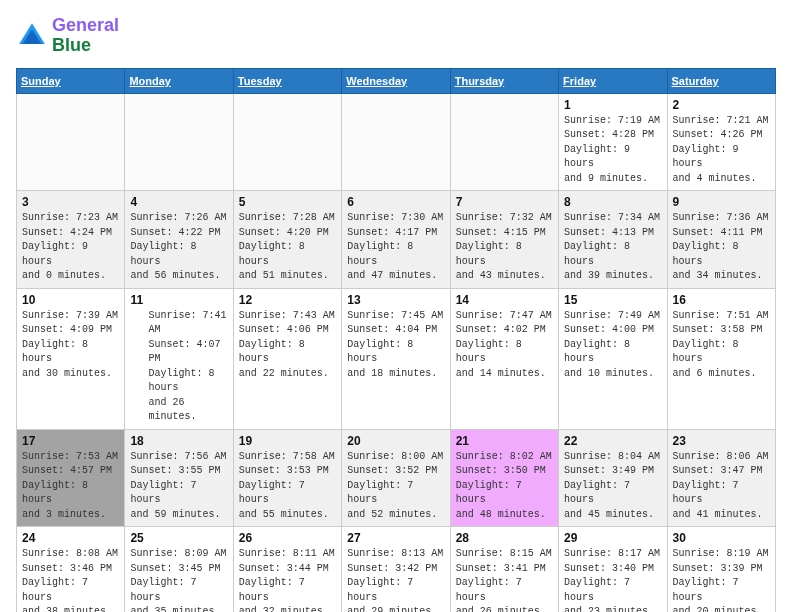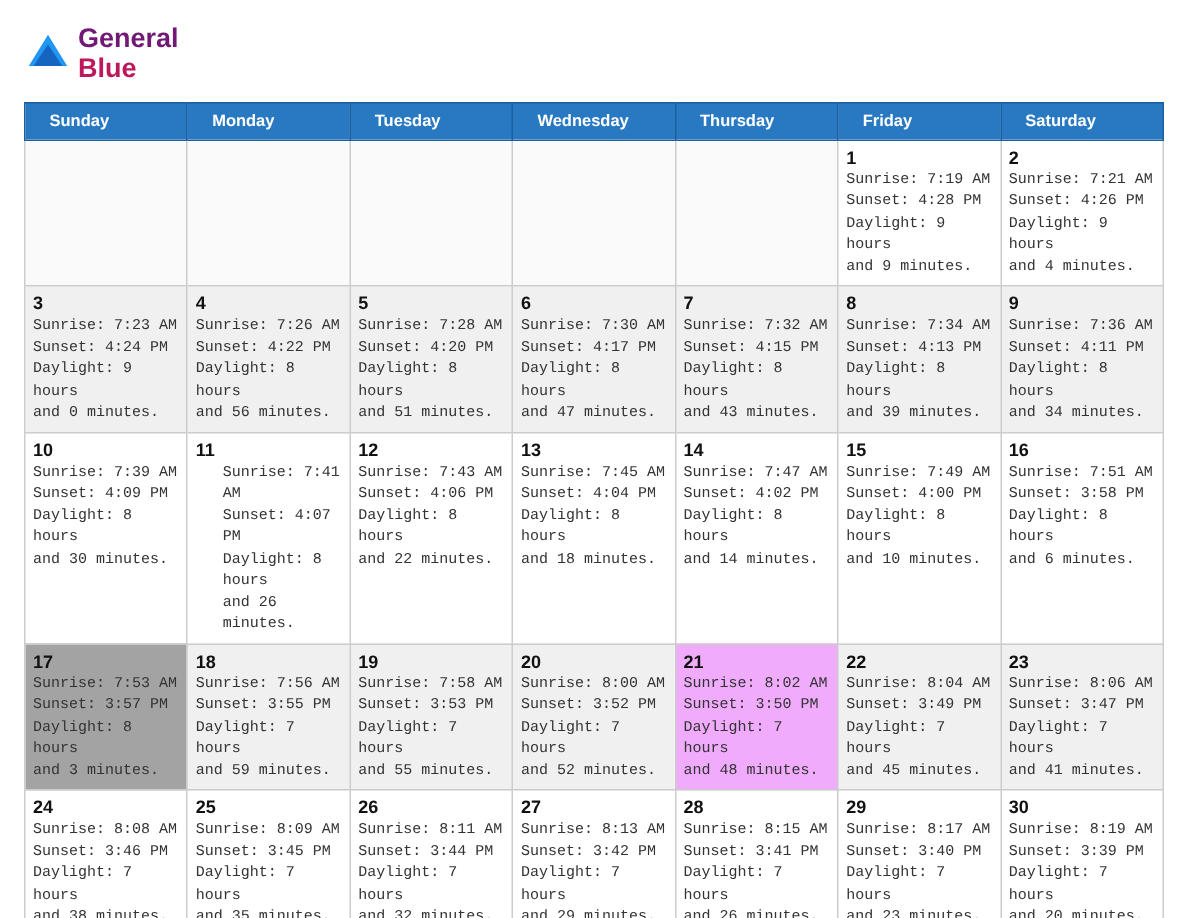--- a/index.html
+++ b/index.html
@@ -20,21 +20,21 @@
       display: flex;
       align-items: center;
       gap: 4px;
     }
     .logo-text {
       font-size: 18px;
       font-weight: bold;
       color: #1a1a1a;
       line-height: 1.1;
     }
-    .logo-text span { color: #701a75; }
+    .logo-text span { color: #8b5cf6; }
     .logo-icon {
       width: 32px;
       height: 32px;
     }
     .title-block { text-align: right; }
     .month-title {
       font-size: 32px;
       font-weight: 300;
       color: #222;
     }
@@ -43,25 +43,26 @@
       color: #555;
     }
     .calendar {
       width: 100%;
       border-collapse: collapse;
       font-size: 10.5px;
     }
     .calendar th {
       background: #2979C2;
       color: #fff;
-      padding: 6px 16px;
+      padding: 6px 4px;
       text-align: left;
       font-weight: 600;
       font-size: 11px;
       border: 1px solid #1a5fa0;
+      text-decoration: underline;
     }
     .calendar td {
       border: 1px solid #ccc;
       vertical-align: top;
       padding: 4px 5px;
       width: 108px;
       min-height: 80px;
       background: #fff;
     }
     .calendar tr:nth-child(even) td { background: #f5f5f5; }
@@ -83,21 +84,21 @@
 <body>
 
 <div class="header">
   <div class="logo">
     <svg class="logo-icon" viewBox="0 0 40 40">
       <polygon points="20,4 36,30 4,30" fill="#2196F3"></polygon>
       <polygon points="20,12 32,30 8,30" fill="#1565C0"></polygon>
     </svg>
     <div class="logo-text">
       <div><span>General</span></div>
-      <div style="color:#be185d;">Blue</div>
+      <div style="color:#15803d;">Blue</div>
     </div>
   </div>
   <div class="title-block">
     <div class="month-title"></div>
     <div class="location"></div>
   </div>
 </div>
 
 <table class="calendar">
   <thead>
@@ -232,21 +233,21 @@
           <div class="day-info" style="white-space: pre-line;">Sunrise: 7:51 AM
 Sunset: 3:58 PM
 Daylight: 8 hours
 and 6 minutes.</div>
         </td>
       </tr>
       <tr>
         <td style="background: #a3a3a3;">
           <div class="day-number">17</div>
           <div class="day-info" style="white-space: pre-line;">Sunrise: 7:53 AM
-Sunset: 3:57 PM
+Sunset: 4:57 PM
 Daylight: 8 hours
 and 3 minutes.</div>
         </td>
         <td style="background: rgb(240, 240, 240);">
           <div class="day-number">18</div>
           <div class="day-info" style="white-space: pre-line;">Sunrise: 7:56 AM
 Sunset: 3:55 PM
 Daylight: 7 hours
 and 59 minutes.</div>
         </td>

